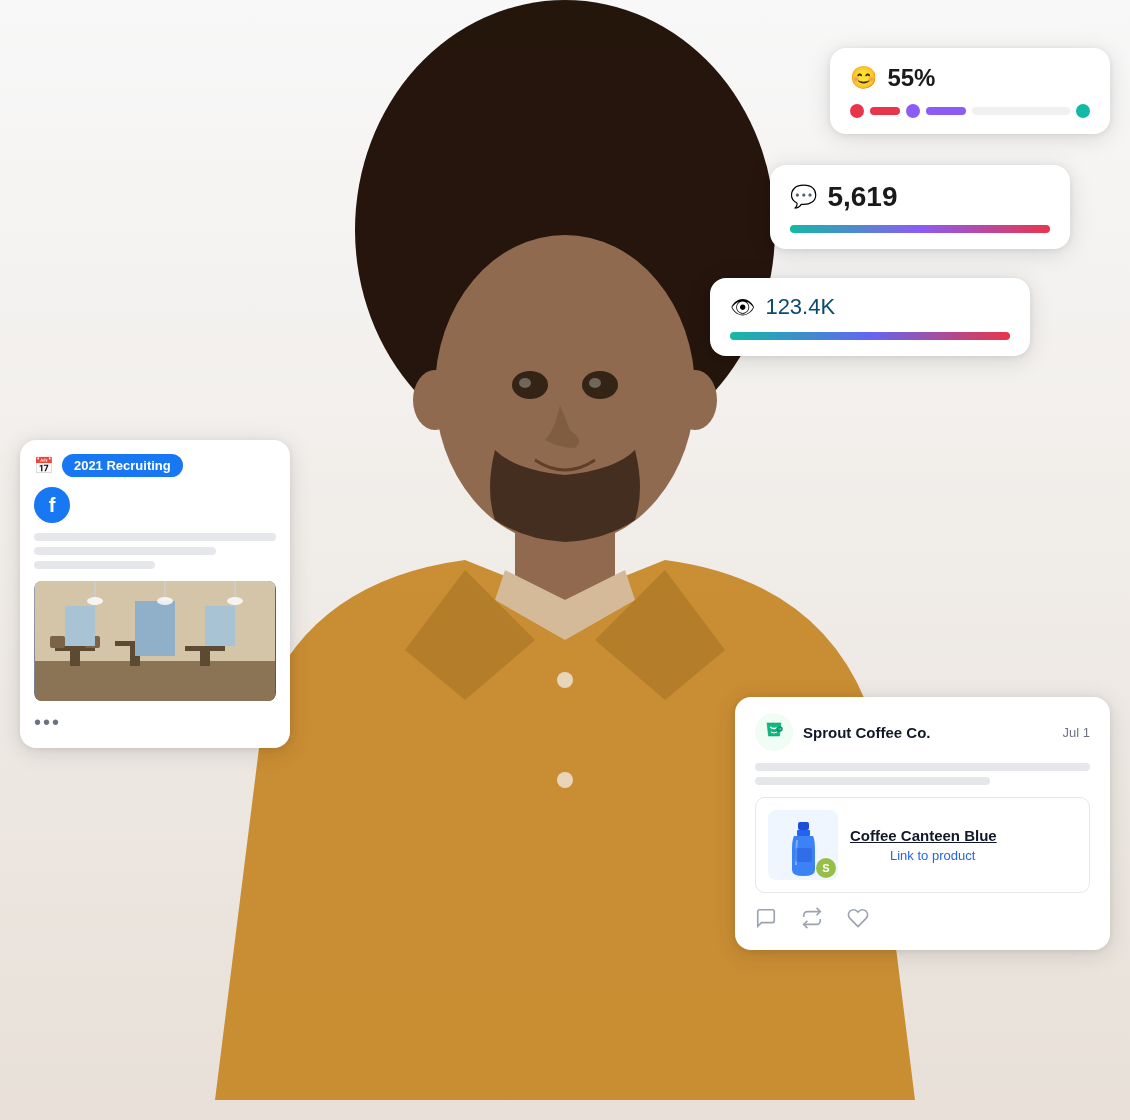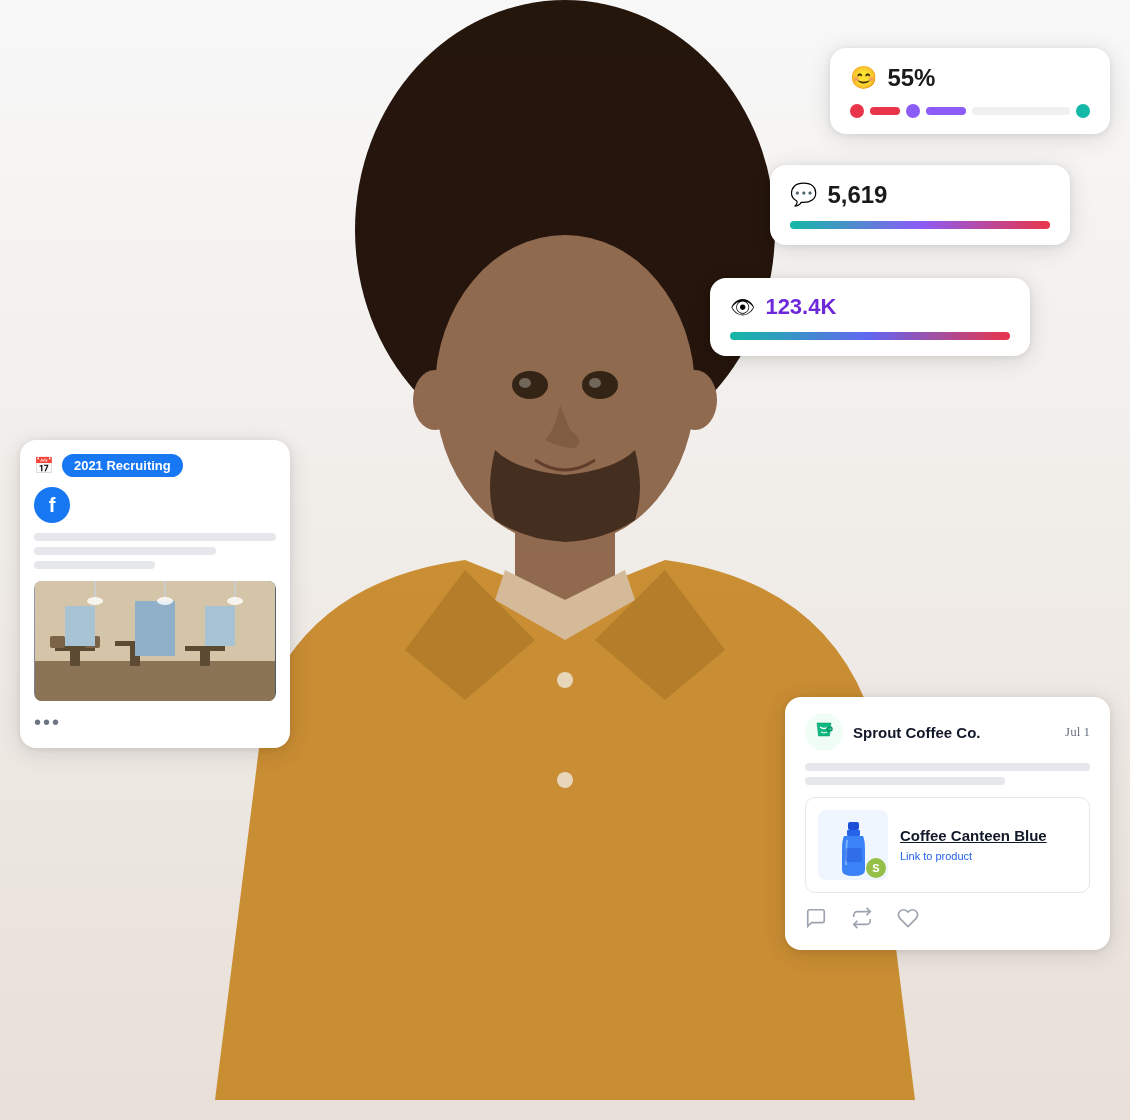--- a/index.html
+++ b/index.html
@@ -70,21 +70,21 @@
       right: 60px;
       width: 300px;
     }
     .card-comments .metric-row {
       display: flex;
       align-items: center;
       gap: 10px;
       margin-bottom: 12px;
     }
     .card-comments .metric-value {
-      font-size: 24px;
+      font-size: 28px;
       font-weight: 700;
       color: #1a1a1a;
     }
     .gradient-bar {
       width: 100%;
       height: 8px;
       border-radius: 4px;
     }
     .gradient-bar-comments {
       background: linear-gradient(to right, #14b8a6, #8b5cf6, #e8354a);
@@ -100,22 +100,22 @@
       width: 320px;
     }
     .card-views .metric-row {
       display: flex;
       align-items: center;
       gap: 10px;
       margin-bottom: 12px;
     }
     .card-views .metric-value {
       font-size: 22px;
-      font-weight: 700;
-      color: #6d28d9;
+      font-weight: 400;
+      color: #0c4a6e;
     }
 
     
     .card-facebook {
       top: 440px;
       left: 20px;
       width: 270px;
       padding: 14px;
     }
     .card-facebook .fb-header {
@@ -179,21 +179,21 @@
       font-size: 20px;
       color: #6b7280;
       letter-spacing: 2px;
       margin-top: 4px;
     }
 
     
     .card-social {
       bottom: 170px;
       right: 20px;
-      width: 325px;
+      width: 375px;
     }
     .social-header {
       display: flex;
       align-items: center;
       justify-content: space-between;
       margin-bottom: 12px;
     }
     .social-header-left {
       display: flex;
       align-items: center;
@@ -210,21 +210,20 @@
       font-size: 18px;
     }
     .social-name {
       font-weight: 700;
       font-size: 15px;
       color: #111827;
     }
     .social-date {
       font-size: 13px;
       color: #6b7280;
-      font-family: Liberation Serif, serif;
     }
     .social-text-lines {
       margin-bottom: 12px;
     }
     .product-card {
       border: 1px solid #e5e7eb;
       border-radius: 10px;
       padding: 12px;
       display: flex;
       align-items: center;
@@ -258,23 +257,24 @@
       font-weight: 700;
     }
     .product-info .product-name {
       font-weight: 700;
       font-size: 15px;
       color: #111827;
       line-height: 1.3;
       text-decoration: underline;
     }
     .product-info .product-link {
-      font-size: 11px;
+      font-size: 13px;
       color: #2563eb;
       text-decoration: none;
+      margin-left: 40px;
     }
     .social-actions {
       display: flex;
       gap: 24px;
       align-items: center;
     }
     .action-icon {
       font-size: 20px;
       color: #6b7280;
       cursor: pointer;

